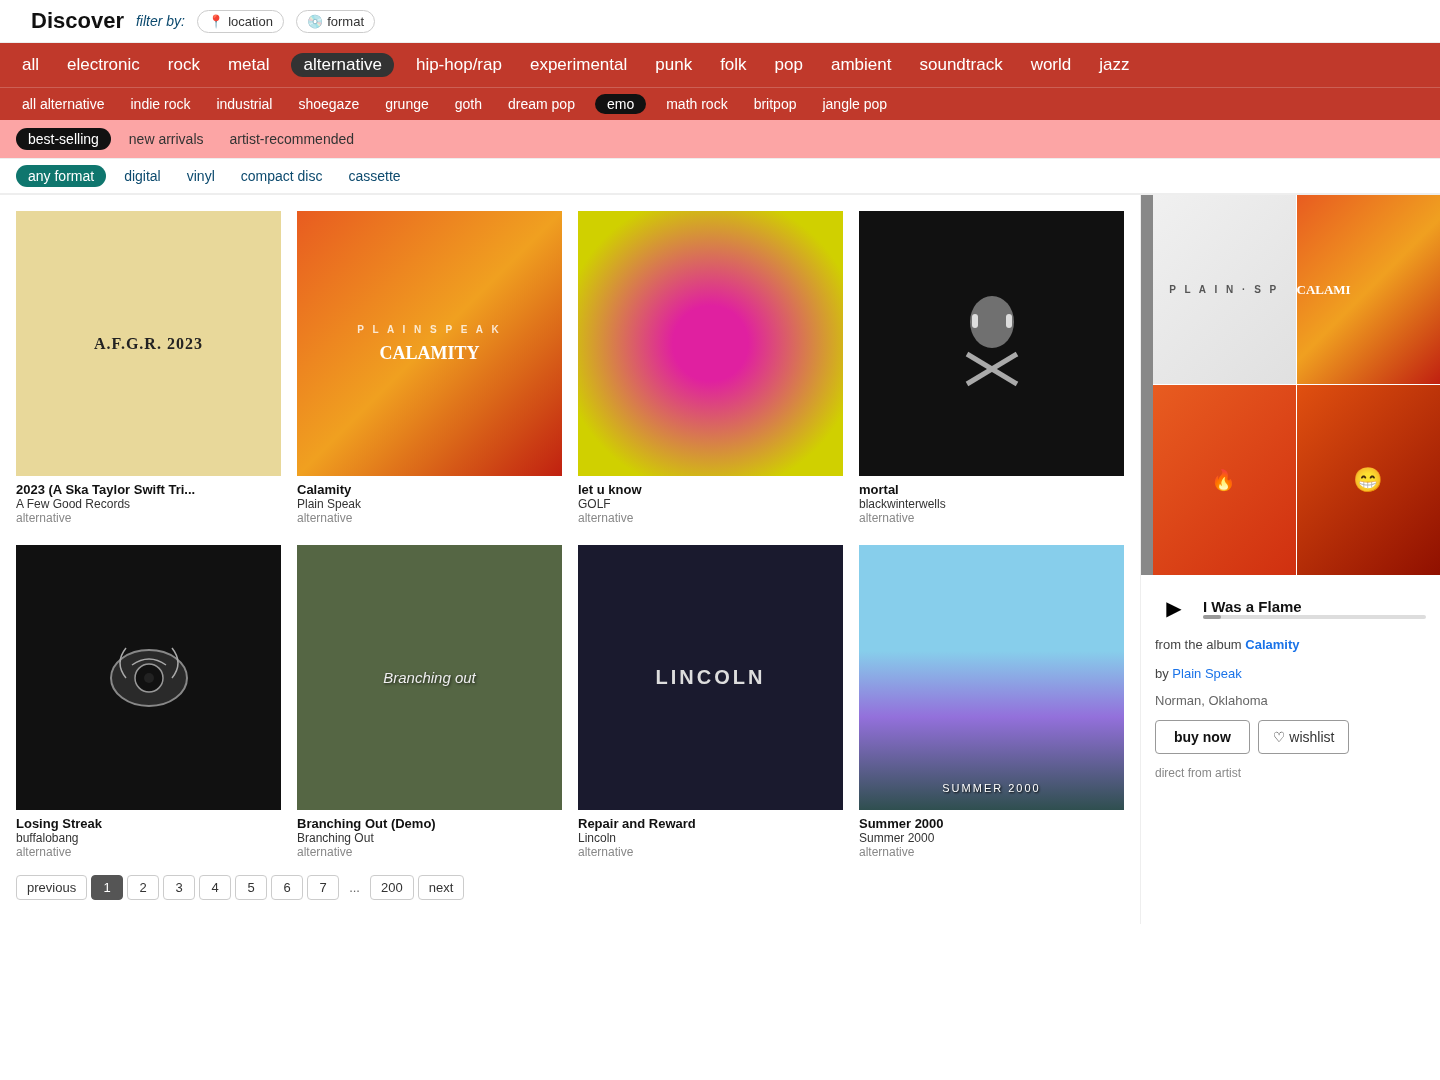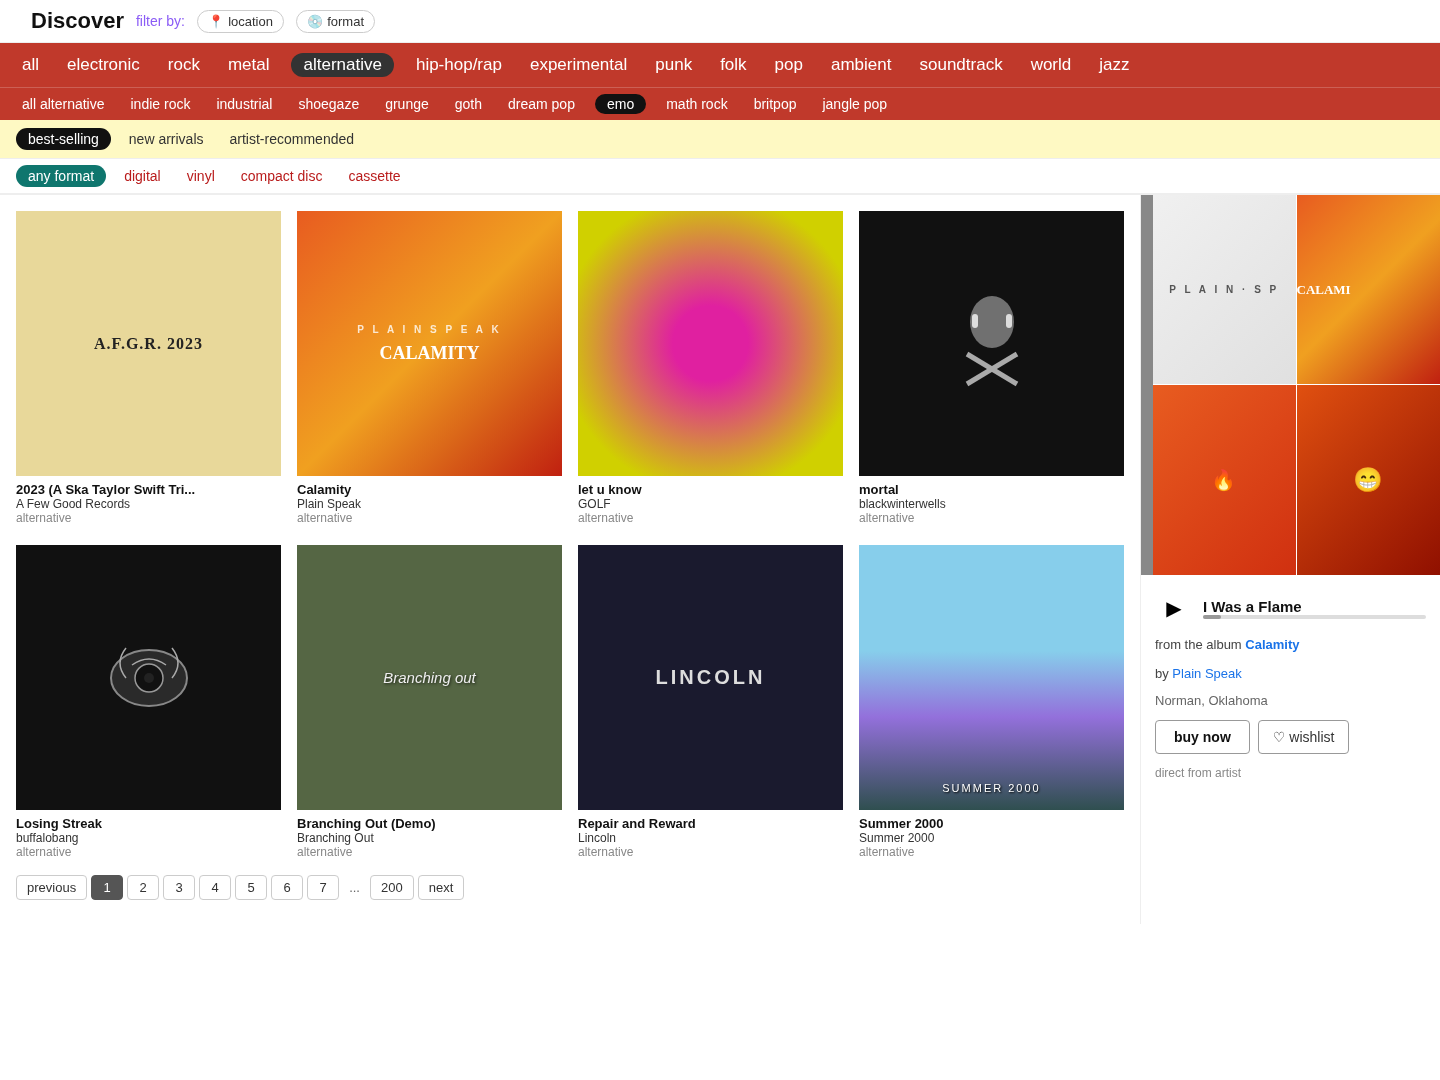--- a/index.html
+++ b/index.html
@@ -13,22 +13,23 @@
       background: #fff;
       border-bottom: 1px solid #eee;
       gap: 12px;
     }
     .header-title {
       font-size: 22px;
       font-weight: bold;
       color: #111;
     }
     .filter-by {
-      color: #8b5cf6;
+      color: #0c4a6e;
       font-size: 14px;
+      font-style: italic;
     }
     .filter-btn {
       display: inline-flex;
       align-items: center;
       gap: 4px;
       border: 1px solid #ccc;
       border-radius: 20px;
       padding: 3px 10px;
       font-size: 13px;
       background: #fff;
@@ -84,21 +85,21 @@
     }
     .subgenre-btn.active {
       background: #111;
       color: #fff;
       border-radius: 20px;
       padding: 2px 12px;
     }
 
     
     .sort-bar {
-      background: #fef9c3;
+      background: #fca5a5;
       padding: 8px 16px;
       display: flex;
       gap: 10px;
       align-items: center;
       border-bottom: 1px solid #eee;
     }
     .sort-btn {
       background: transparent;
       border: none;
       cursor: pointer;
@@ -120,21 +121,21 @@
       display: flex;
       gap: 10px;
       align-items: center;
       border-bottom: 2px solid #eee;
     }
     .format-btn {
       background: transparent;
       border: none;
       cursor: pointer;
       font-size: 14px;
-      color: #b91c1c;
+      color: #0c4a6e;
       padding: 3px 8px;
     }
     .format-btn.active {
       background: #0f766e;
       color: #fff;
       border-radius: 11px;
       padding: 3px 12px;
     }
 
     

